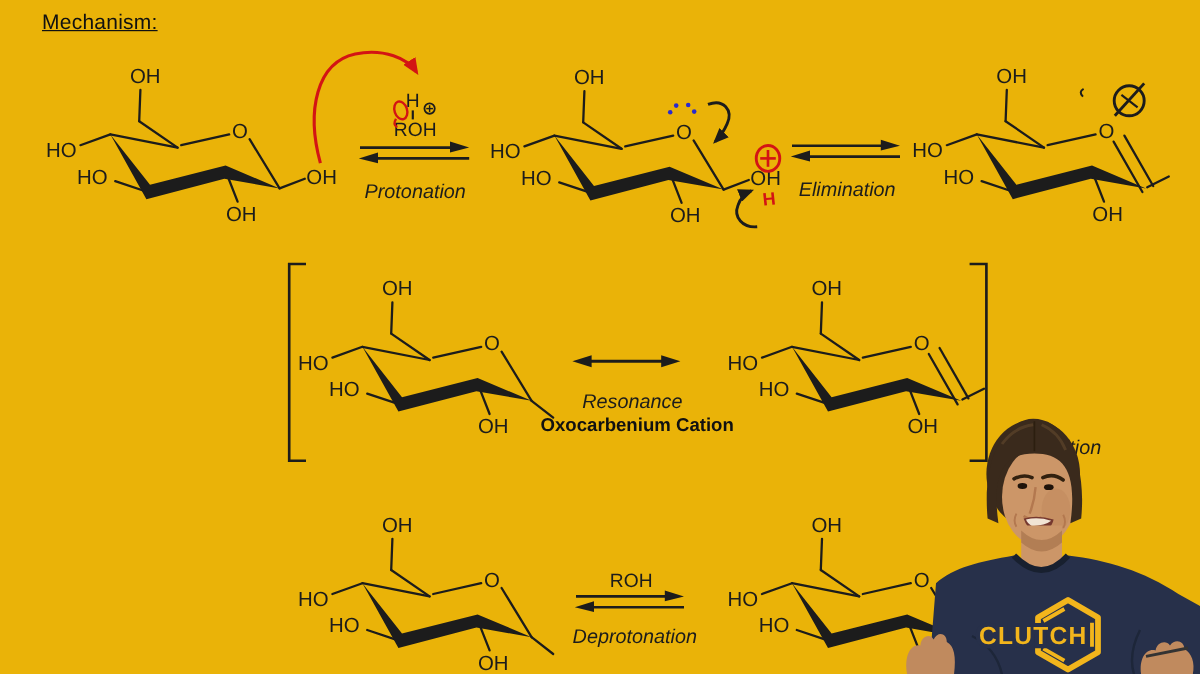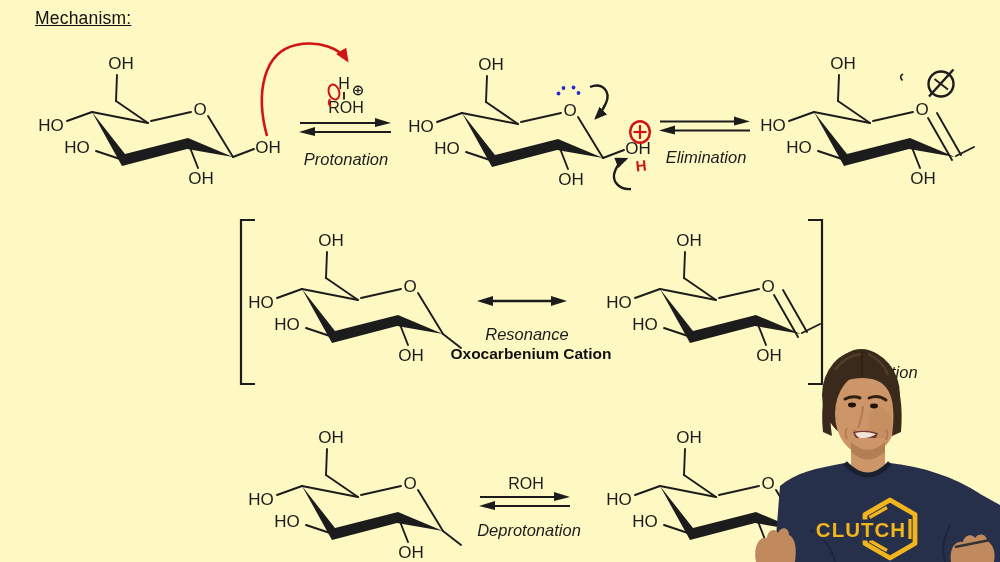--- a/index.html
+++ b/index.html
@@ -1,16 +1,16 @@
 <!DOCTYPE html>
 <html><head>
 <meta charset="utf-8">
 <style>
   html,body{margin:0;padding:0;background:#fff;}
-  .stage{position:relative;width:1000px;height:562px;background:#fef9c3;overflow:hidden;
+  .stage{position:relative;width:1000px;height:562px;background:#eab308;overflow:hidden;
          font-family:"Liberation Sans",sans-serif;}
   .title{position:absolute;left:35px;top:8px;font-size:17.5px;color:#111;
          text-decoration:underline;letter-spacing:.2px;}
   svg{position:absolute;}
   #diagram{left:0;top:0;}
   #person{left:750px;top:340px;}
   text{font-family:"Liberation Sans",sans-serif;}
   .step{font-size:16.5px;font-style:italic;fill:#1c1c1c;}
   .stepb{font-size:15.5px;font-weight:bold;fill:#111;}
   .reag{font-size:16px;fill:#1c1c1c;}

